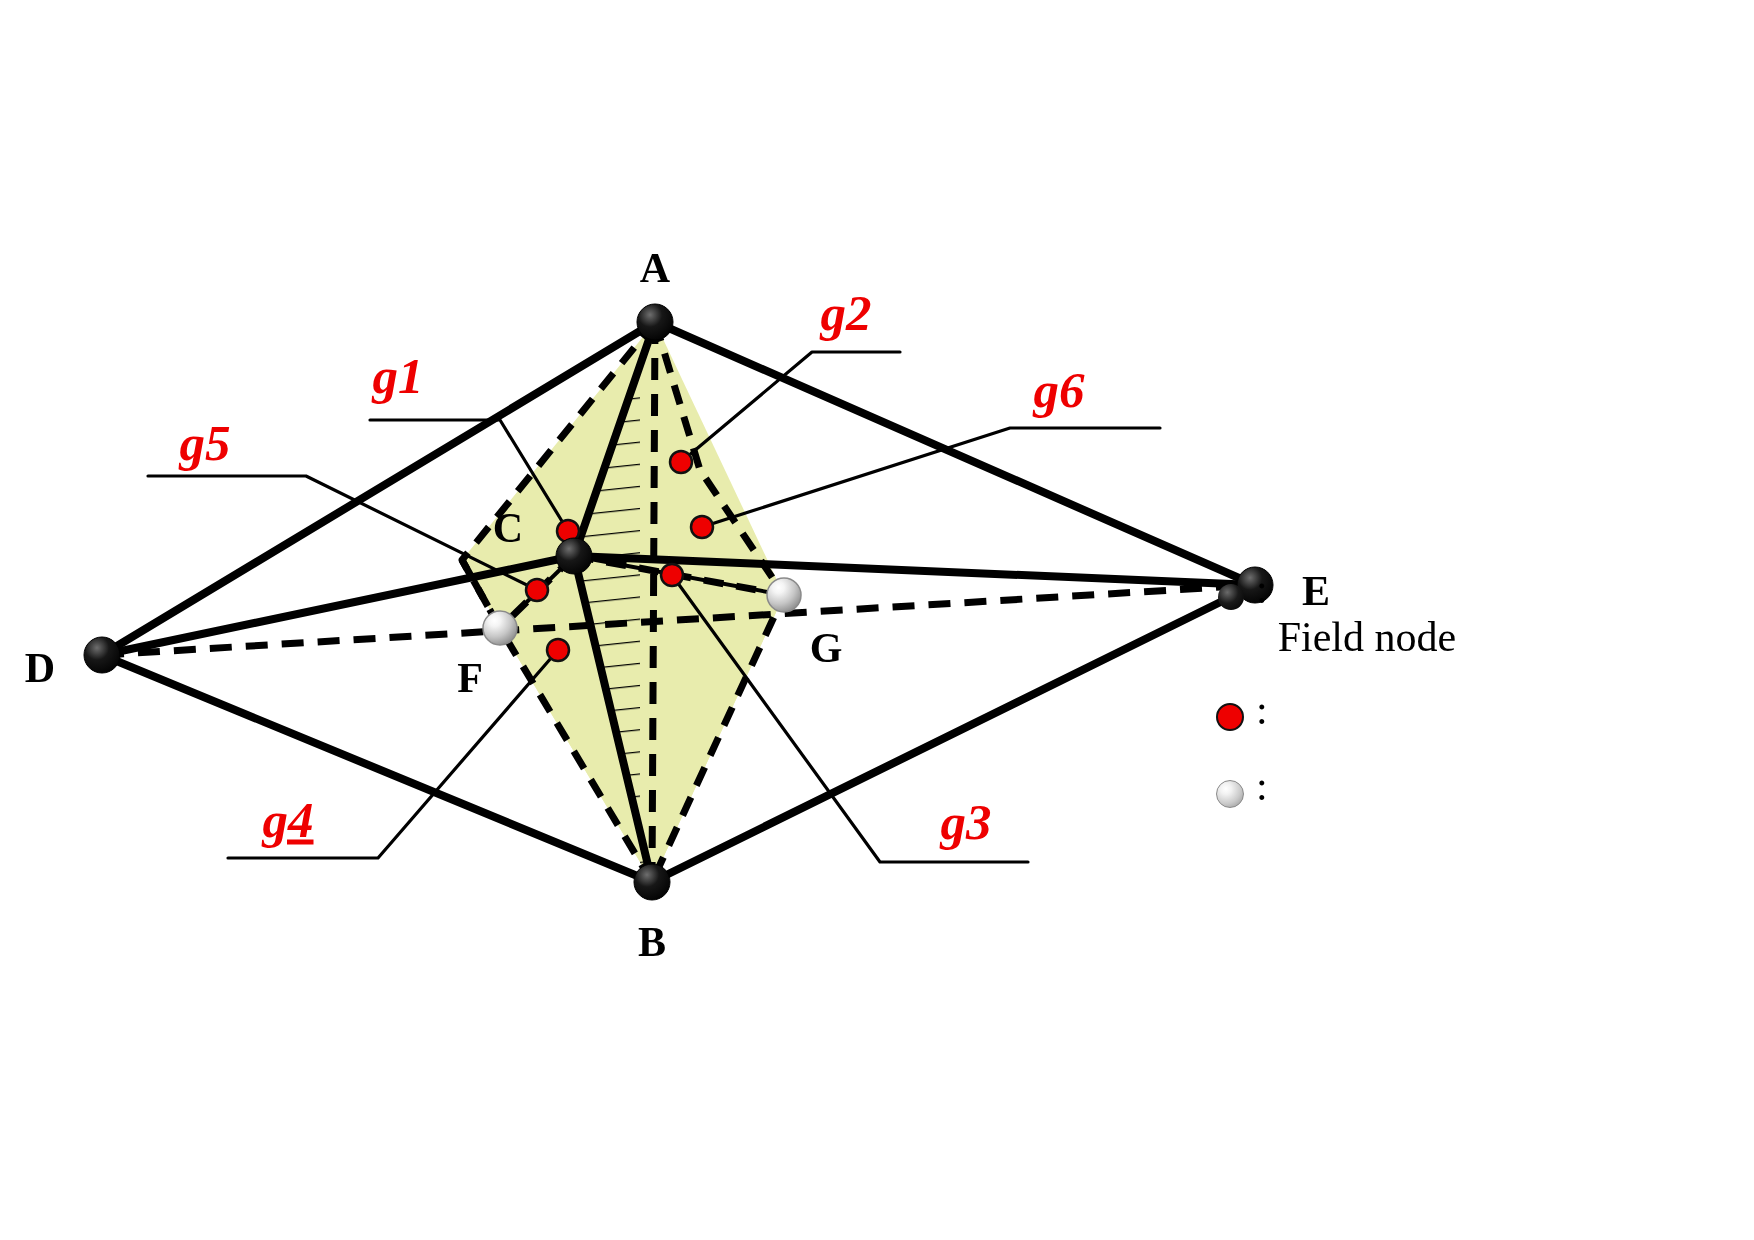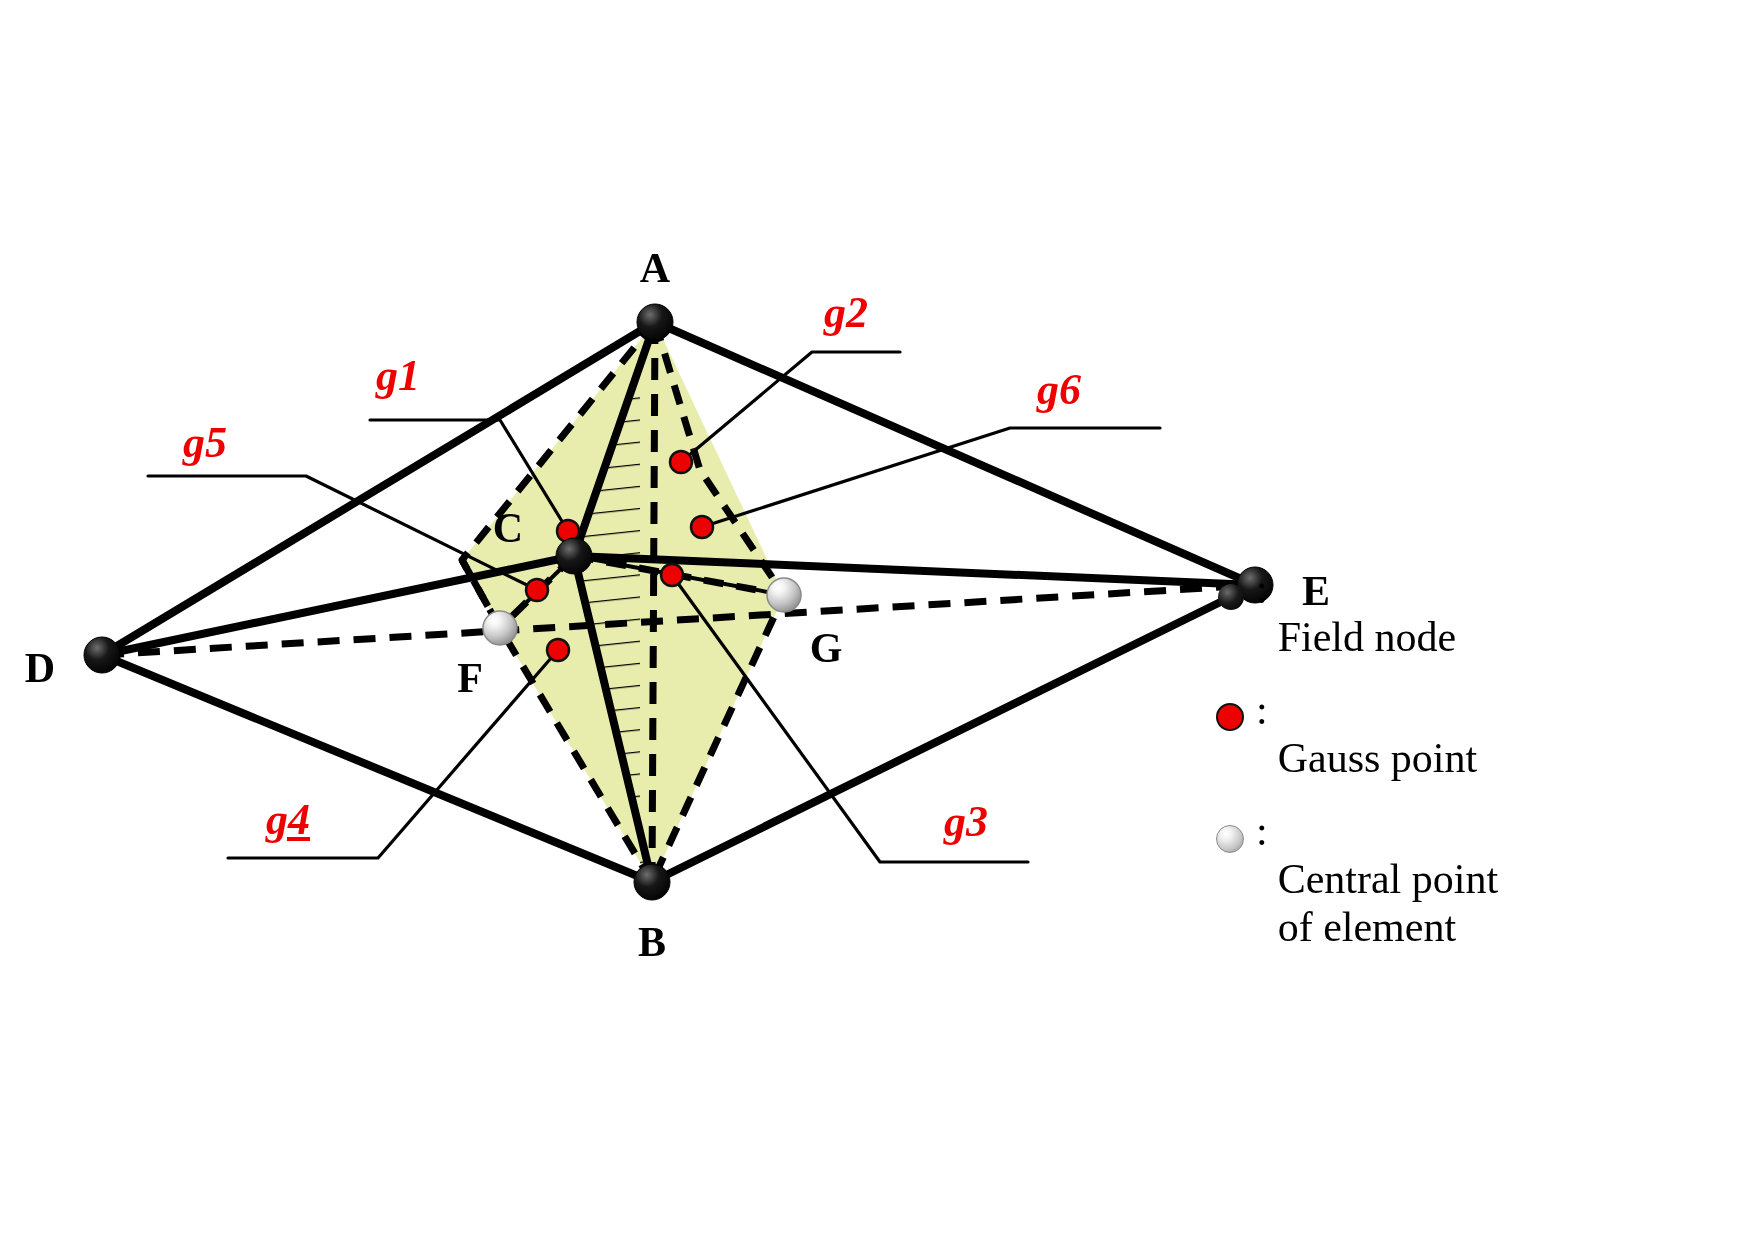--- a/index.html
+++ b/index.html
@@ -5,21 +5,21 @@
 <style>
   html,body{margin:0;padding:0;background:#ffffff;}
   body{width:1754px;height:1240px;overflow:hidden;
        font-family:"Liberation Serif","DejaVu Serif",serif;}
   #stage{position:relative;width:1754px;height:1240px;background:#fff;}
   svg#fig{position:absolute;left:0;top:0;width:1754px;height:1240px;}
   .nodelabel{position:absolute;font-family:"Liberation Serif","DejaVu Serif",serif;
              font-weight:bold;font-size:42px;color:#000;line-height:1;
              transform:translate(-50%,-50%);white-space:nowrap;}
   .glabel{position:absolute;font-family:"Liberation Serif","DejaVu Serif",serif;
-          font-weight:bold;font-style:italic;font-size:44px;color:#ee0000;
+          font-weight:bold;font-style:italic;font-size:51px;color:#ee0000;
           line-height:1;transform:translate(-50%,-50%);white-space:nowrap;}
   #legend{position:absolute;left:1212px;top:568px;width:520px;}
   .legrow{display:flex;align-items:flex-start;margin-bottom:28px;}
   .legmark{width:42px;height:42px;flex:0 0 42px;position:relative;margin-top:6px;}
   .legcolon{font-size:42px;line-height:42px;margin:0 10px 0 2px;color:#000;
             font-family:"Liberation Serif","DejaVu Serif",serif;}
   .legtext{font-size:42px;line-height:48px;color:#000;
            font-family:"Liberation Serif","DejaVu Serif",serif;margin-top:45px;}
   .dot-black{position:absolute;left:6px;top:10px;width:26px;height:26px;border-radius:50%;
      background:radial-gradient(circle at 36% 32%,#6a6a6a 0%,#1a1a1a 45%,#000 100%);}
@@ -152,28 +152,23 @@
       </div>
       <span class="legcolon">:</span>
       <span class="legtext">Field node</span>
     </div>
 
     <div class="legrow">
       <div class="legmark">
         <span class="dot-red"></span>
       </div>
       <span class="legcolon">:</span>
-      <span class="legtext">Gauss point</span>
     </div>
 
     <div class="legrow">
       <div class="legmark">
         <span class="dot-silver"></span>
       </div>
       <span class="legcolon">:</span>
-      <span class="legtext">
-        <span>Central point</span><br>
-        <span>of element</span>
-      </span>
     </div>
 
   </div>
 </div>
 
 </body></html>

